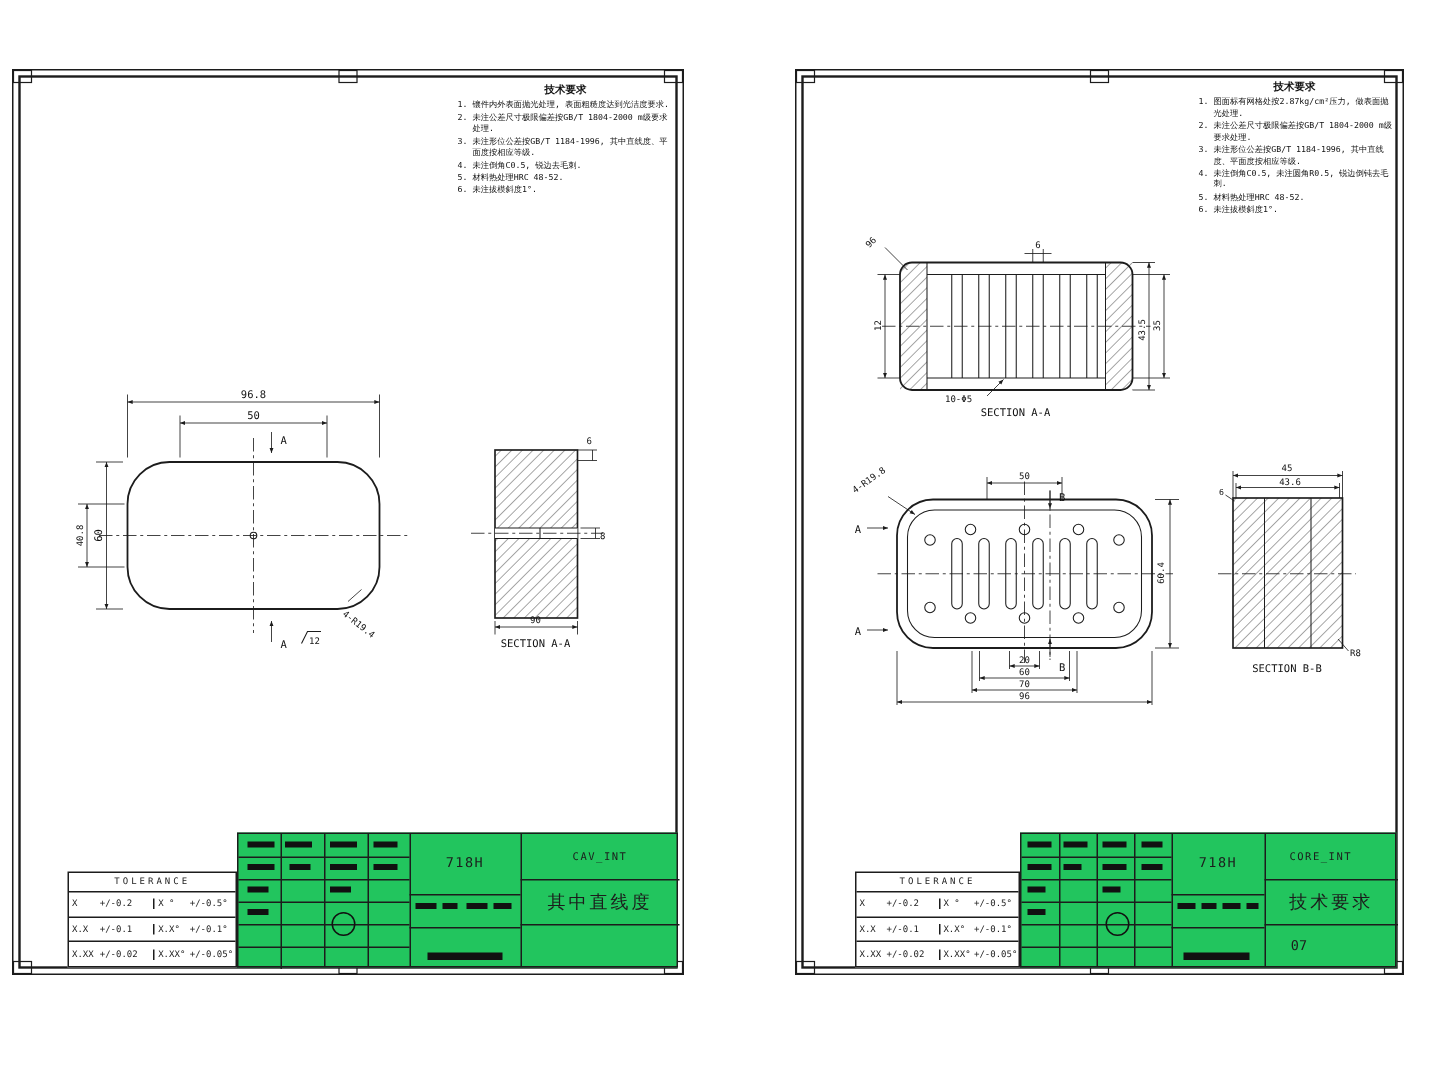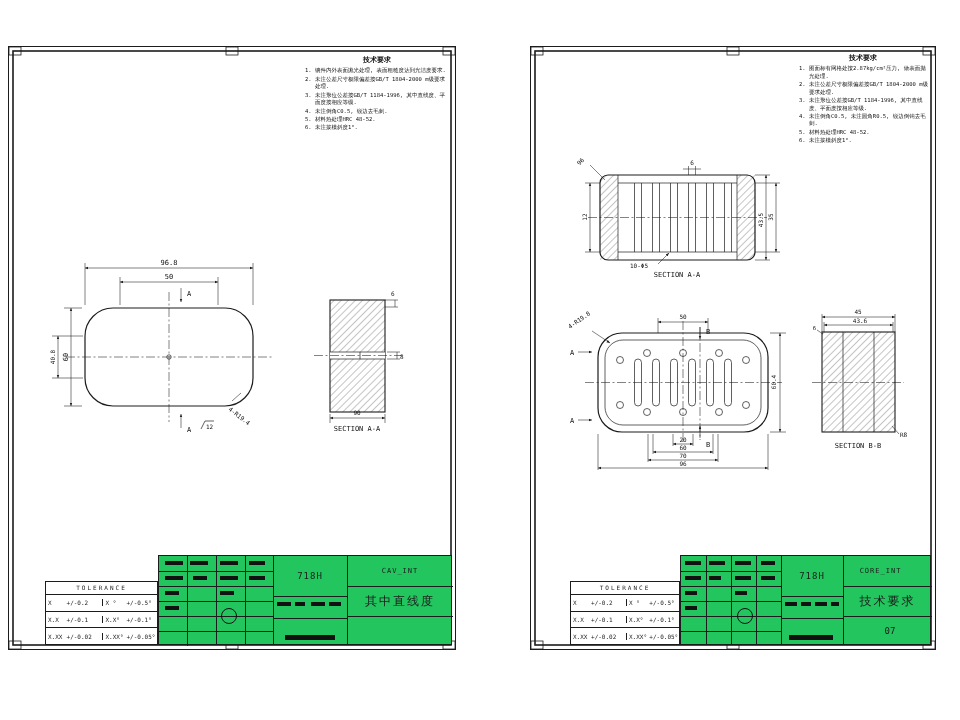--- a/index.html
+++ b/index.html
@@ -425,21 +425,21 @@
     <span class="hl" style="left:0;top:60px;width:100px"></span>
     <span class="hl" style="left:0;top:75px;width:100px"></span>
     <span class="hl" style="left:100px;top:40px;width:62px"></span>
     <span class="hl" style="left:100px;top:62px;width:62px"></span>
     <span class="hl" style="left:162px;top:30px;width:89px"></span>
     <span class="hl" style="left:162px;top:60px;width:89px"></span>
 
     <div class="cellt mat" style="left:100px;top:0;width:62px;height:40px">718H</div>
     <div class="cellt code" style="left:156px;top:0;width:87px;height:30px">CORE_INT</div>
     <div class="cellt pname" style="left:162px;top:30px;width:89px;height:30px">技术要求</div>
-    <div class="cellt sno" style="left:176px;top:60px;width:66px;height:30px">07</div>
+    <div class="cellt sno" style="left:152px;top:60px;width:66px;height:30px">07</div>
 
     <i class="mk" style="left:4px;top:5px;width:16px;height:4px"></i>
     <i class="mk" style="left:28px;top:5px;width:16px;height:4px"></i>
     <i class="mk" style="left:54px;top:5px;width:16px;height:4px"></i>
     <i class="mk" style="left:80px;top:5px;width:14px;height:4px"></i>
     <i class="mk" style="left:4px;top:20px;width:16px;height:4px"></i>
     <i class="mk" style="left:28px;top:20px;width:12px;height:4px"></i>
     <i class="mk" style="left:54px;top:20px;width:16px;height:4px"></i>
     <i class="mk" style="left:80px;top:20px;width:14px;height:4px"></i>
     <i class="mk" style="left:4px;top:35px;width:12px;height:4px"></i>

